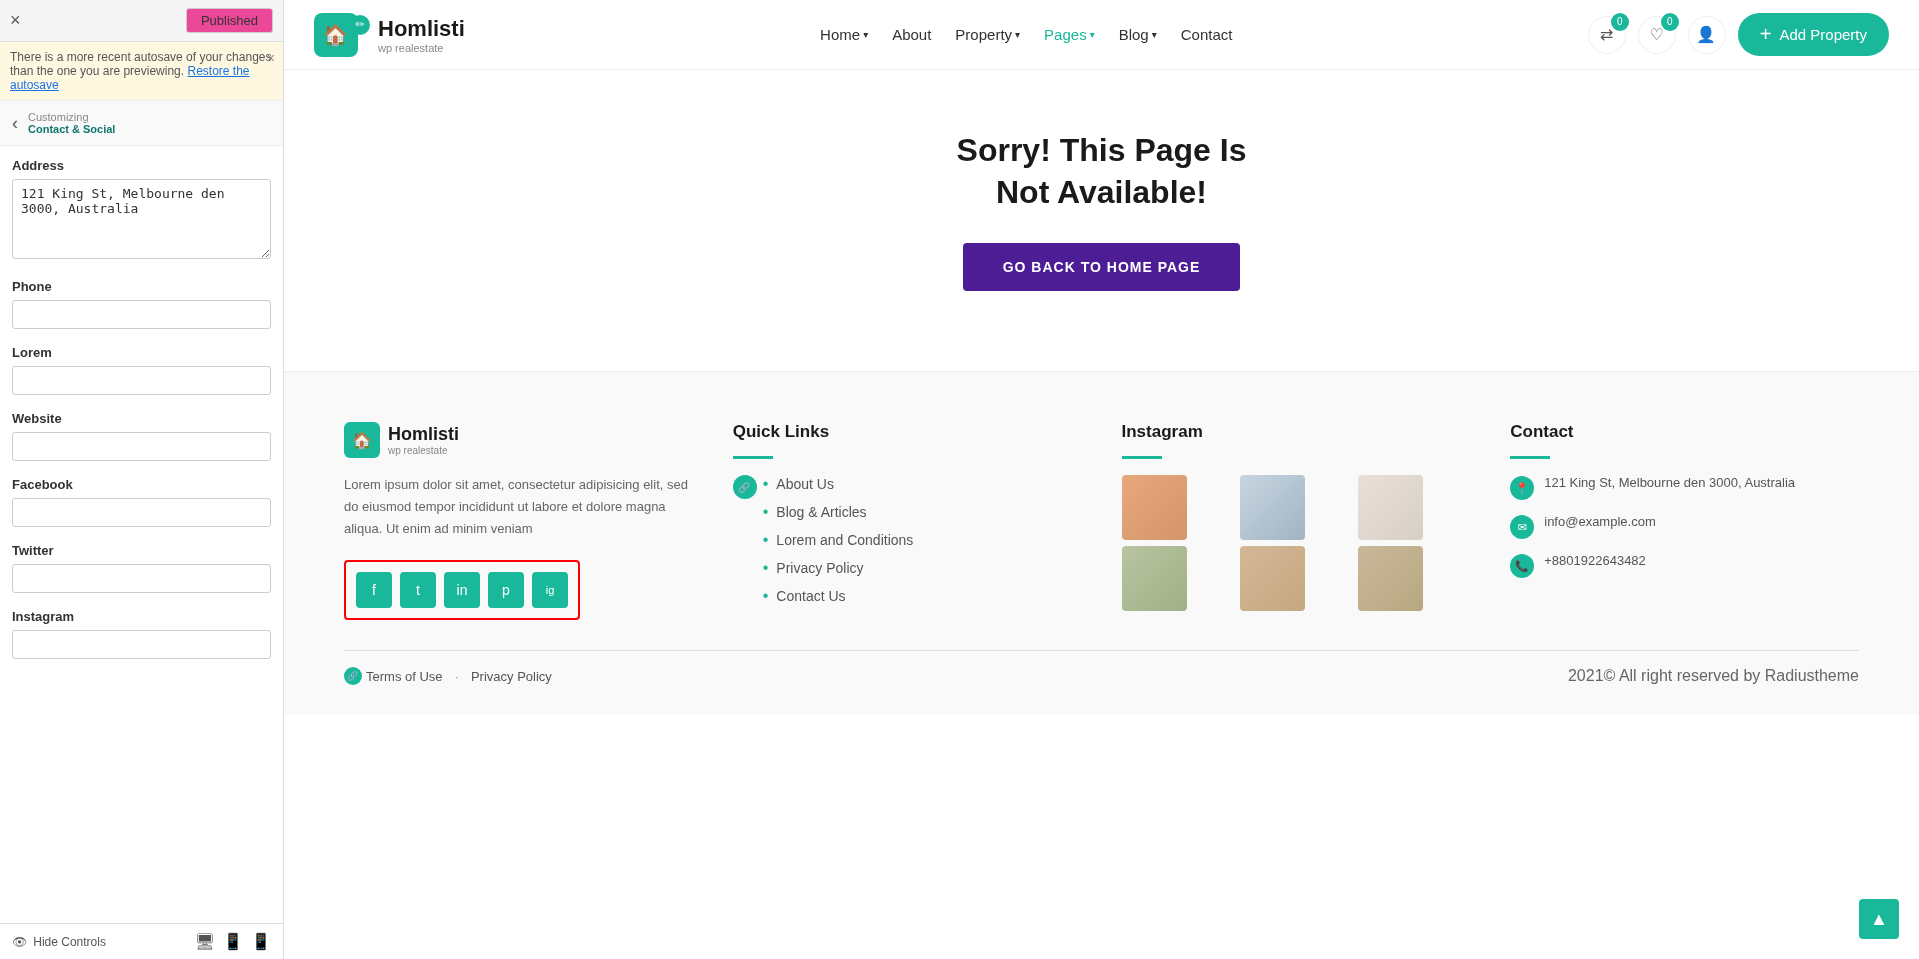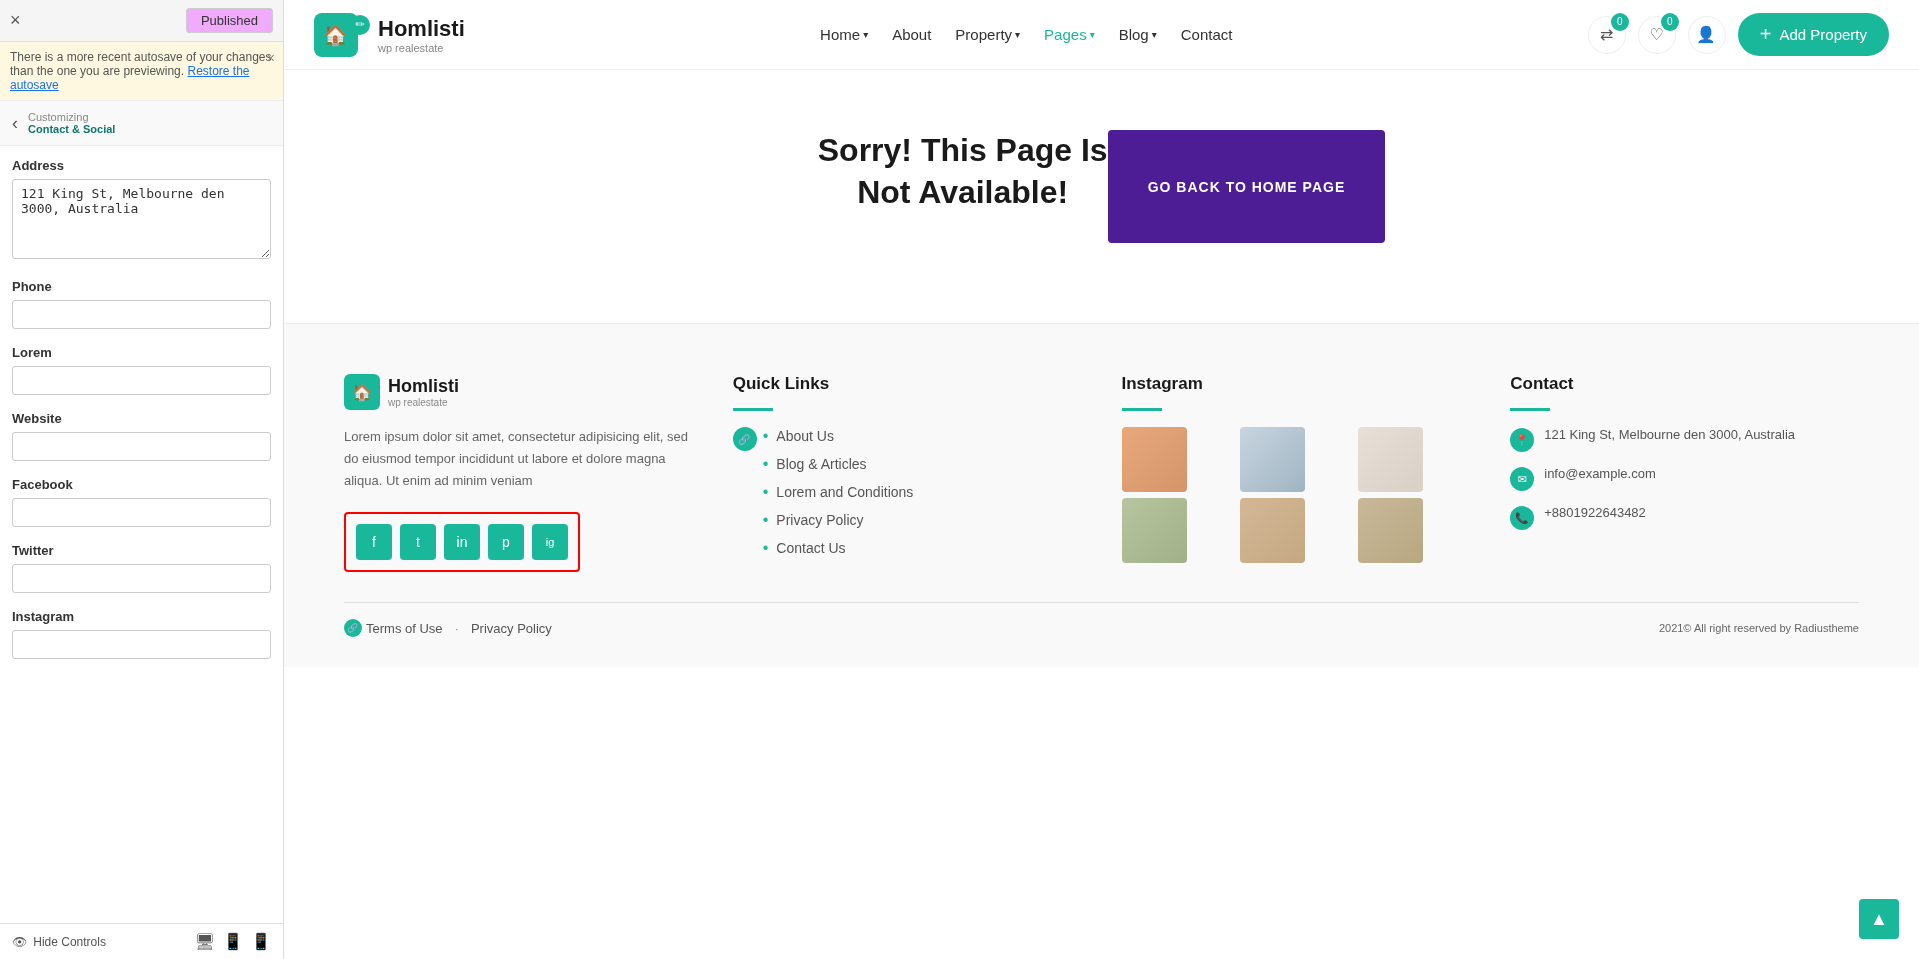--- a/index.html
+++ b/index.html
@@ -23,21 +23,21 @@
       align-items: center;
       justify-content: space-between;
       padding: 8px 10px;
       border-bottom: 1px solid #ddd;
       background: #f5f5f5;
     }
     .panel-top-bar .close-btn {
       background: none; border: none; font-size: 18px; cursor: pointer; color: #555;
     }
     .panel-top-bar .published-btn {
-      background: #f0abfc; border: 1px solid #ccc; padding: 4px 14px; border-radius: 3px; font-size: 13px; color: #333; cursor: pointer;
+      background: #ec4899; border: 1px solid #ccc; padding: 4px 14px; border-radius: 3px; font-size: 13px; color: #333; cursor: pointer;
     }
     .autosave-notice {
       background: #fff8e1;
       padding: 8px 10px;
       font-size: 12px;
       color: #555;
       border-bottom: 1px solid #eee;
       position: relative;
     }
     .autosave-notice .close-notice {
@@ -130,21 +130,22 @@
     }
     .add-property-btn {
       background: #1ab89b; color: #fff; border: none; border-radius: 25px;
       padding: 10px 22px; font-size: 15px; cursor: pointer; display: flex; align-items: center; gap: 8px;
     }
     .add-property-btn .plus { font-size: 20px; font-weight: 300; }
 
     
     .error-section {
       display: flex;
-      flex-direction: row;
+      flex-direction: column;
+      align-items: center;
       justify-content: center;
       padding: 60px 20px 80px;
     }
     .error-title {
       font-size: 32px; font-weight: 700; color: #1a1a1a; text-align: center;
       margin-bottom: 30px; line-height: 1.3;
     }
     .go-back-btn {
       background: #4c1d95; color: #fff; border: none; border-radius: 4px;
       padding: 16px 40px; font-size: 14px; font-weight: 700; cursor: pointer;
@@ -210,21 +211,21 @@
       border-top: 1px solid #ddd; padding-top: 16px;
       display: flex; align-items: center; justify-content: space-between;
     }
     .footer-bottom-links { display: flex; align-items: center; gap: 12px; font-size: 13px; }
     .footer-bottom-link { color: #555; cursor: pointer; display: flex; align-items: center; gap: 4px; }
     .footer-link-icon-sm {
       width: 18px; height: 18px; background: #1ab89b; border-radius: 50%;
       display: flex; align-items: center; justify-content: center; color: #fff; font-size: 9px;
     }
     .footer-dot { color: #999; }
-    .footer-copy { font-size: 11px; color: #666; }
+    .footer-copy { font-size: 16px; color: #666; }
     .scroll-top-btn {
       position: fixed; bottom: 20px; right: 20px;
       width: 40px; height: 40px; background: #1ab89b; border-radius: 4px;
       display: flex; align-items: center; justify-content: center; color: #fff; font-size: 18px;
       cursor: pointer; border: none; z-index: 999;
     }
 
     
     .insta-1 { background: linear-gradient(135deg, #e8a87c, #d4956a); }
     .insta-2 { background: linear-gradient(135deg, #c8d5e0, #a0b4c3); }

